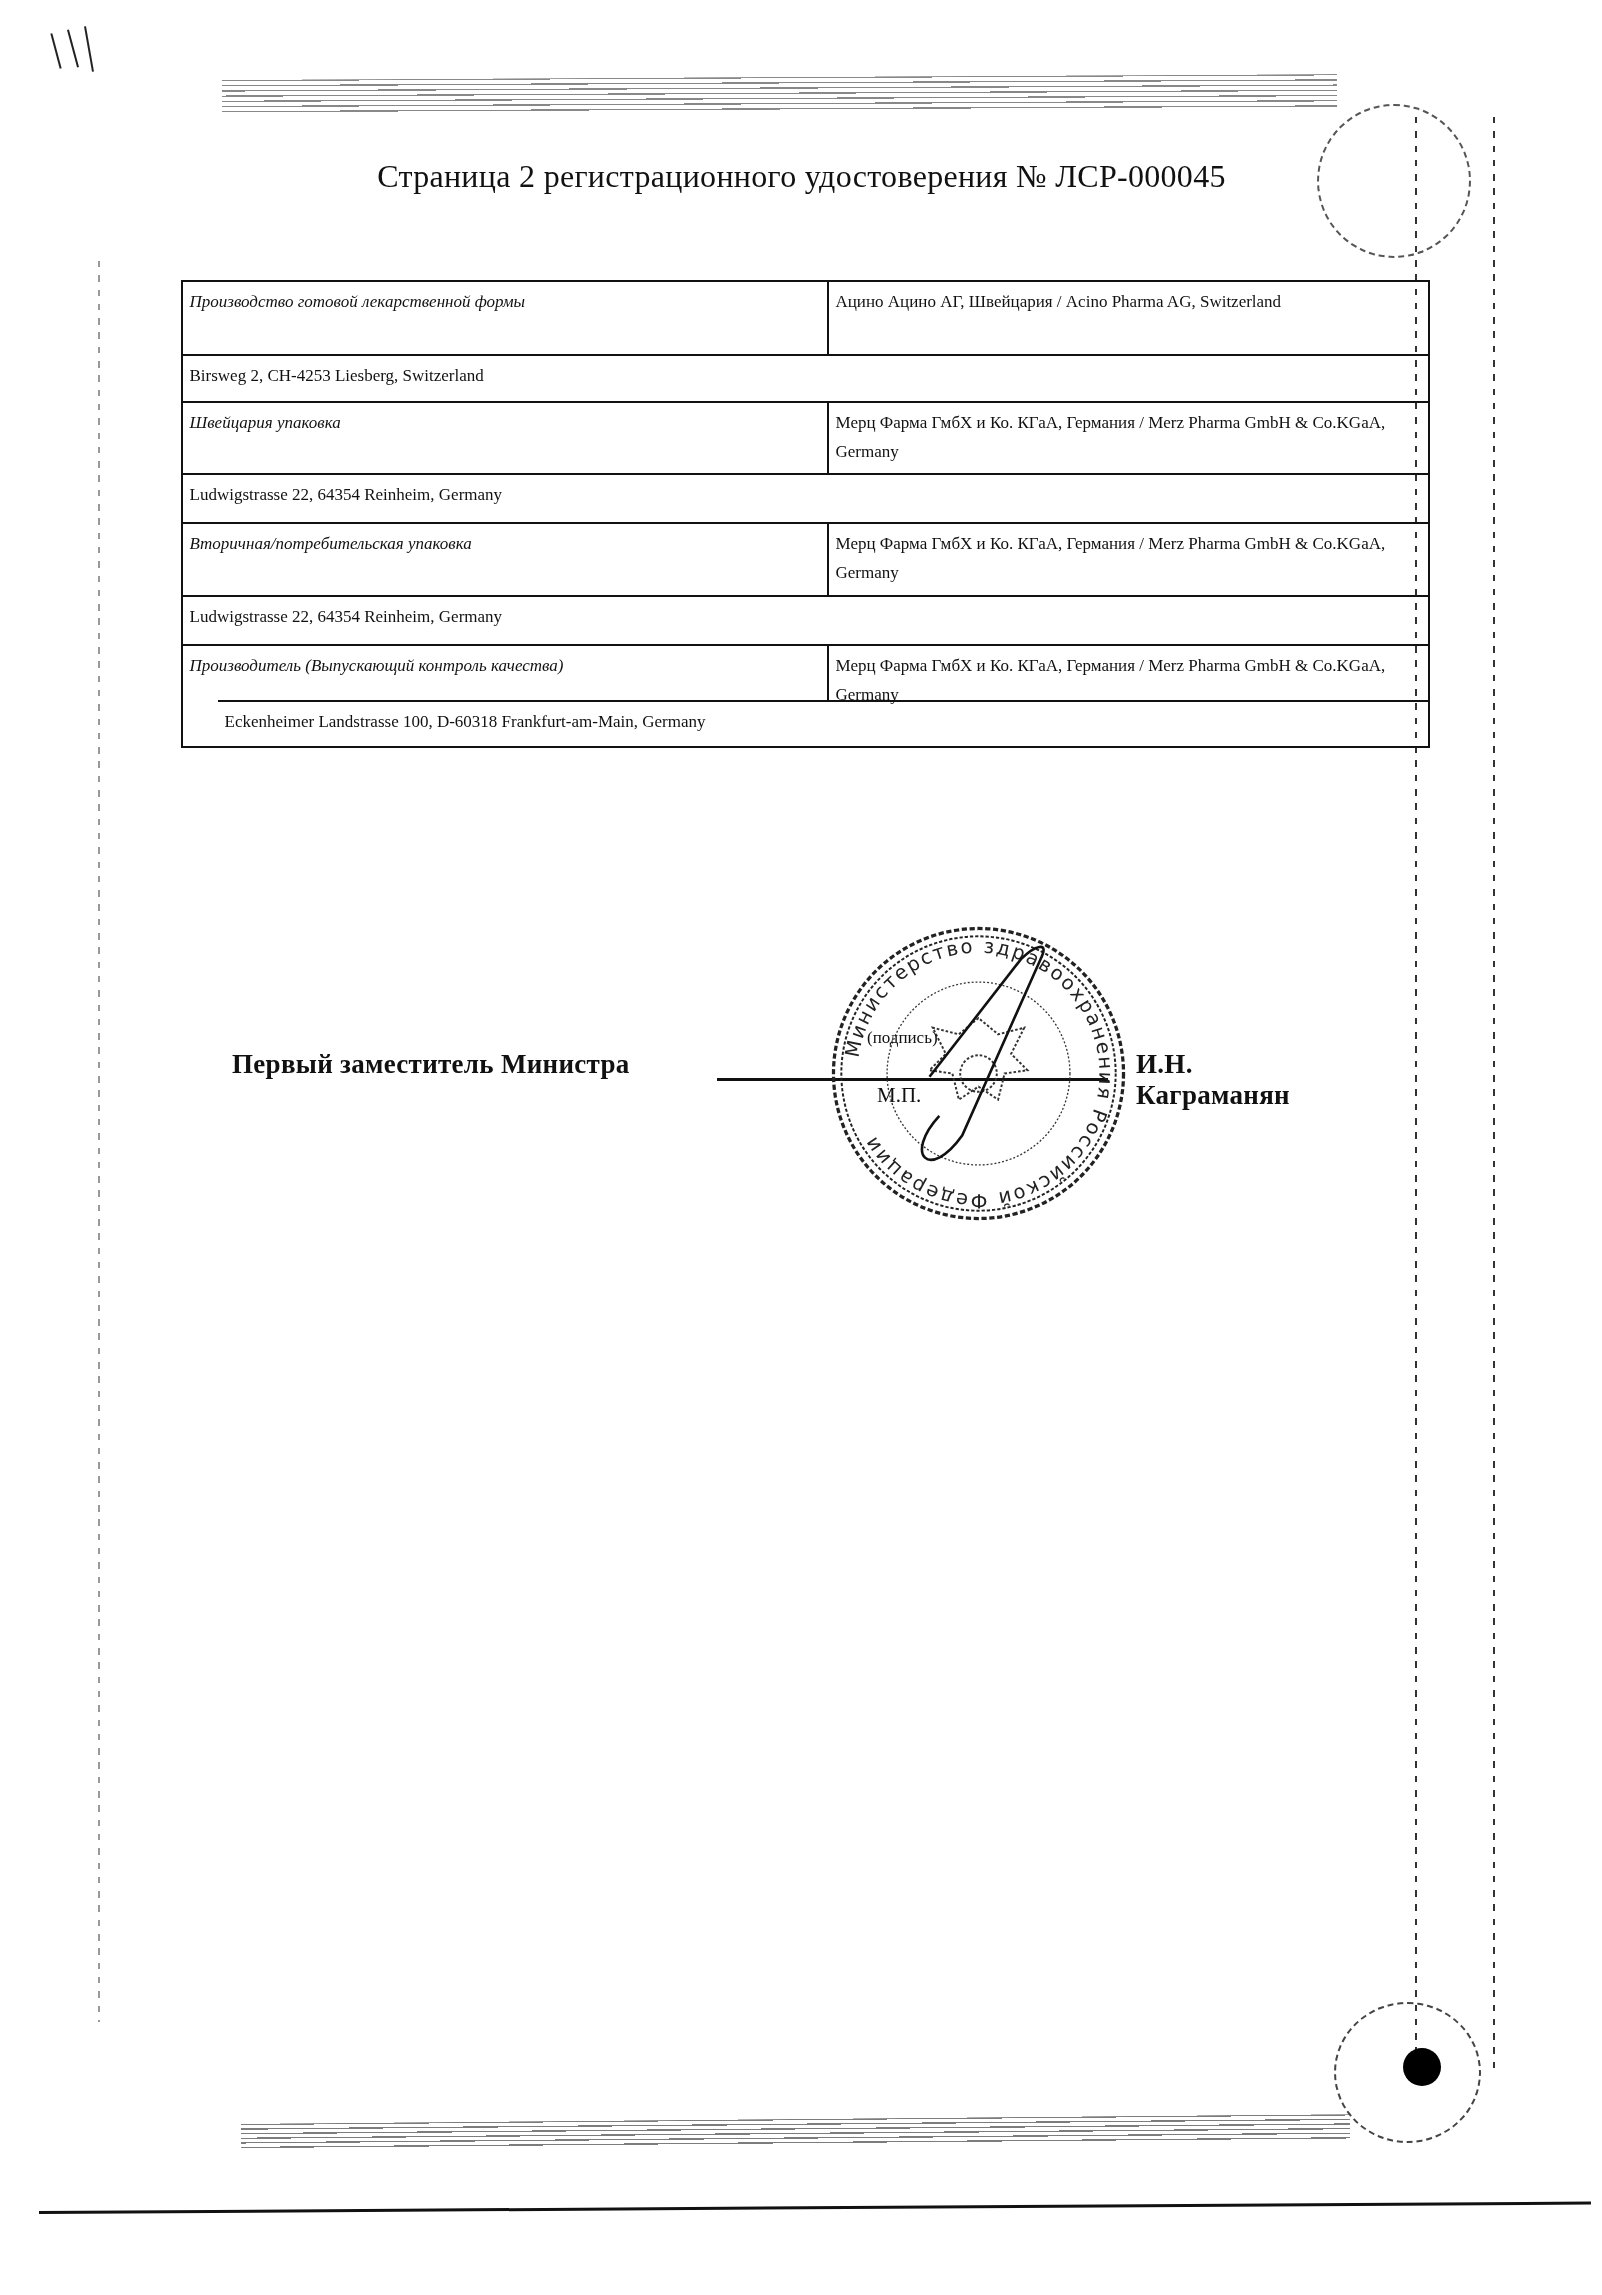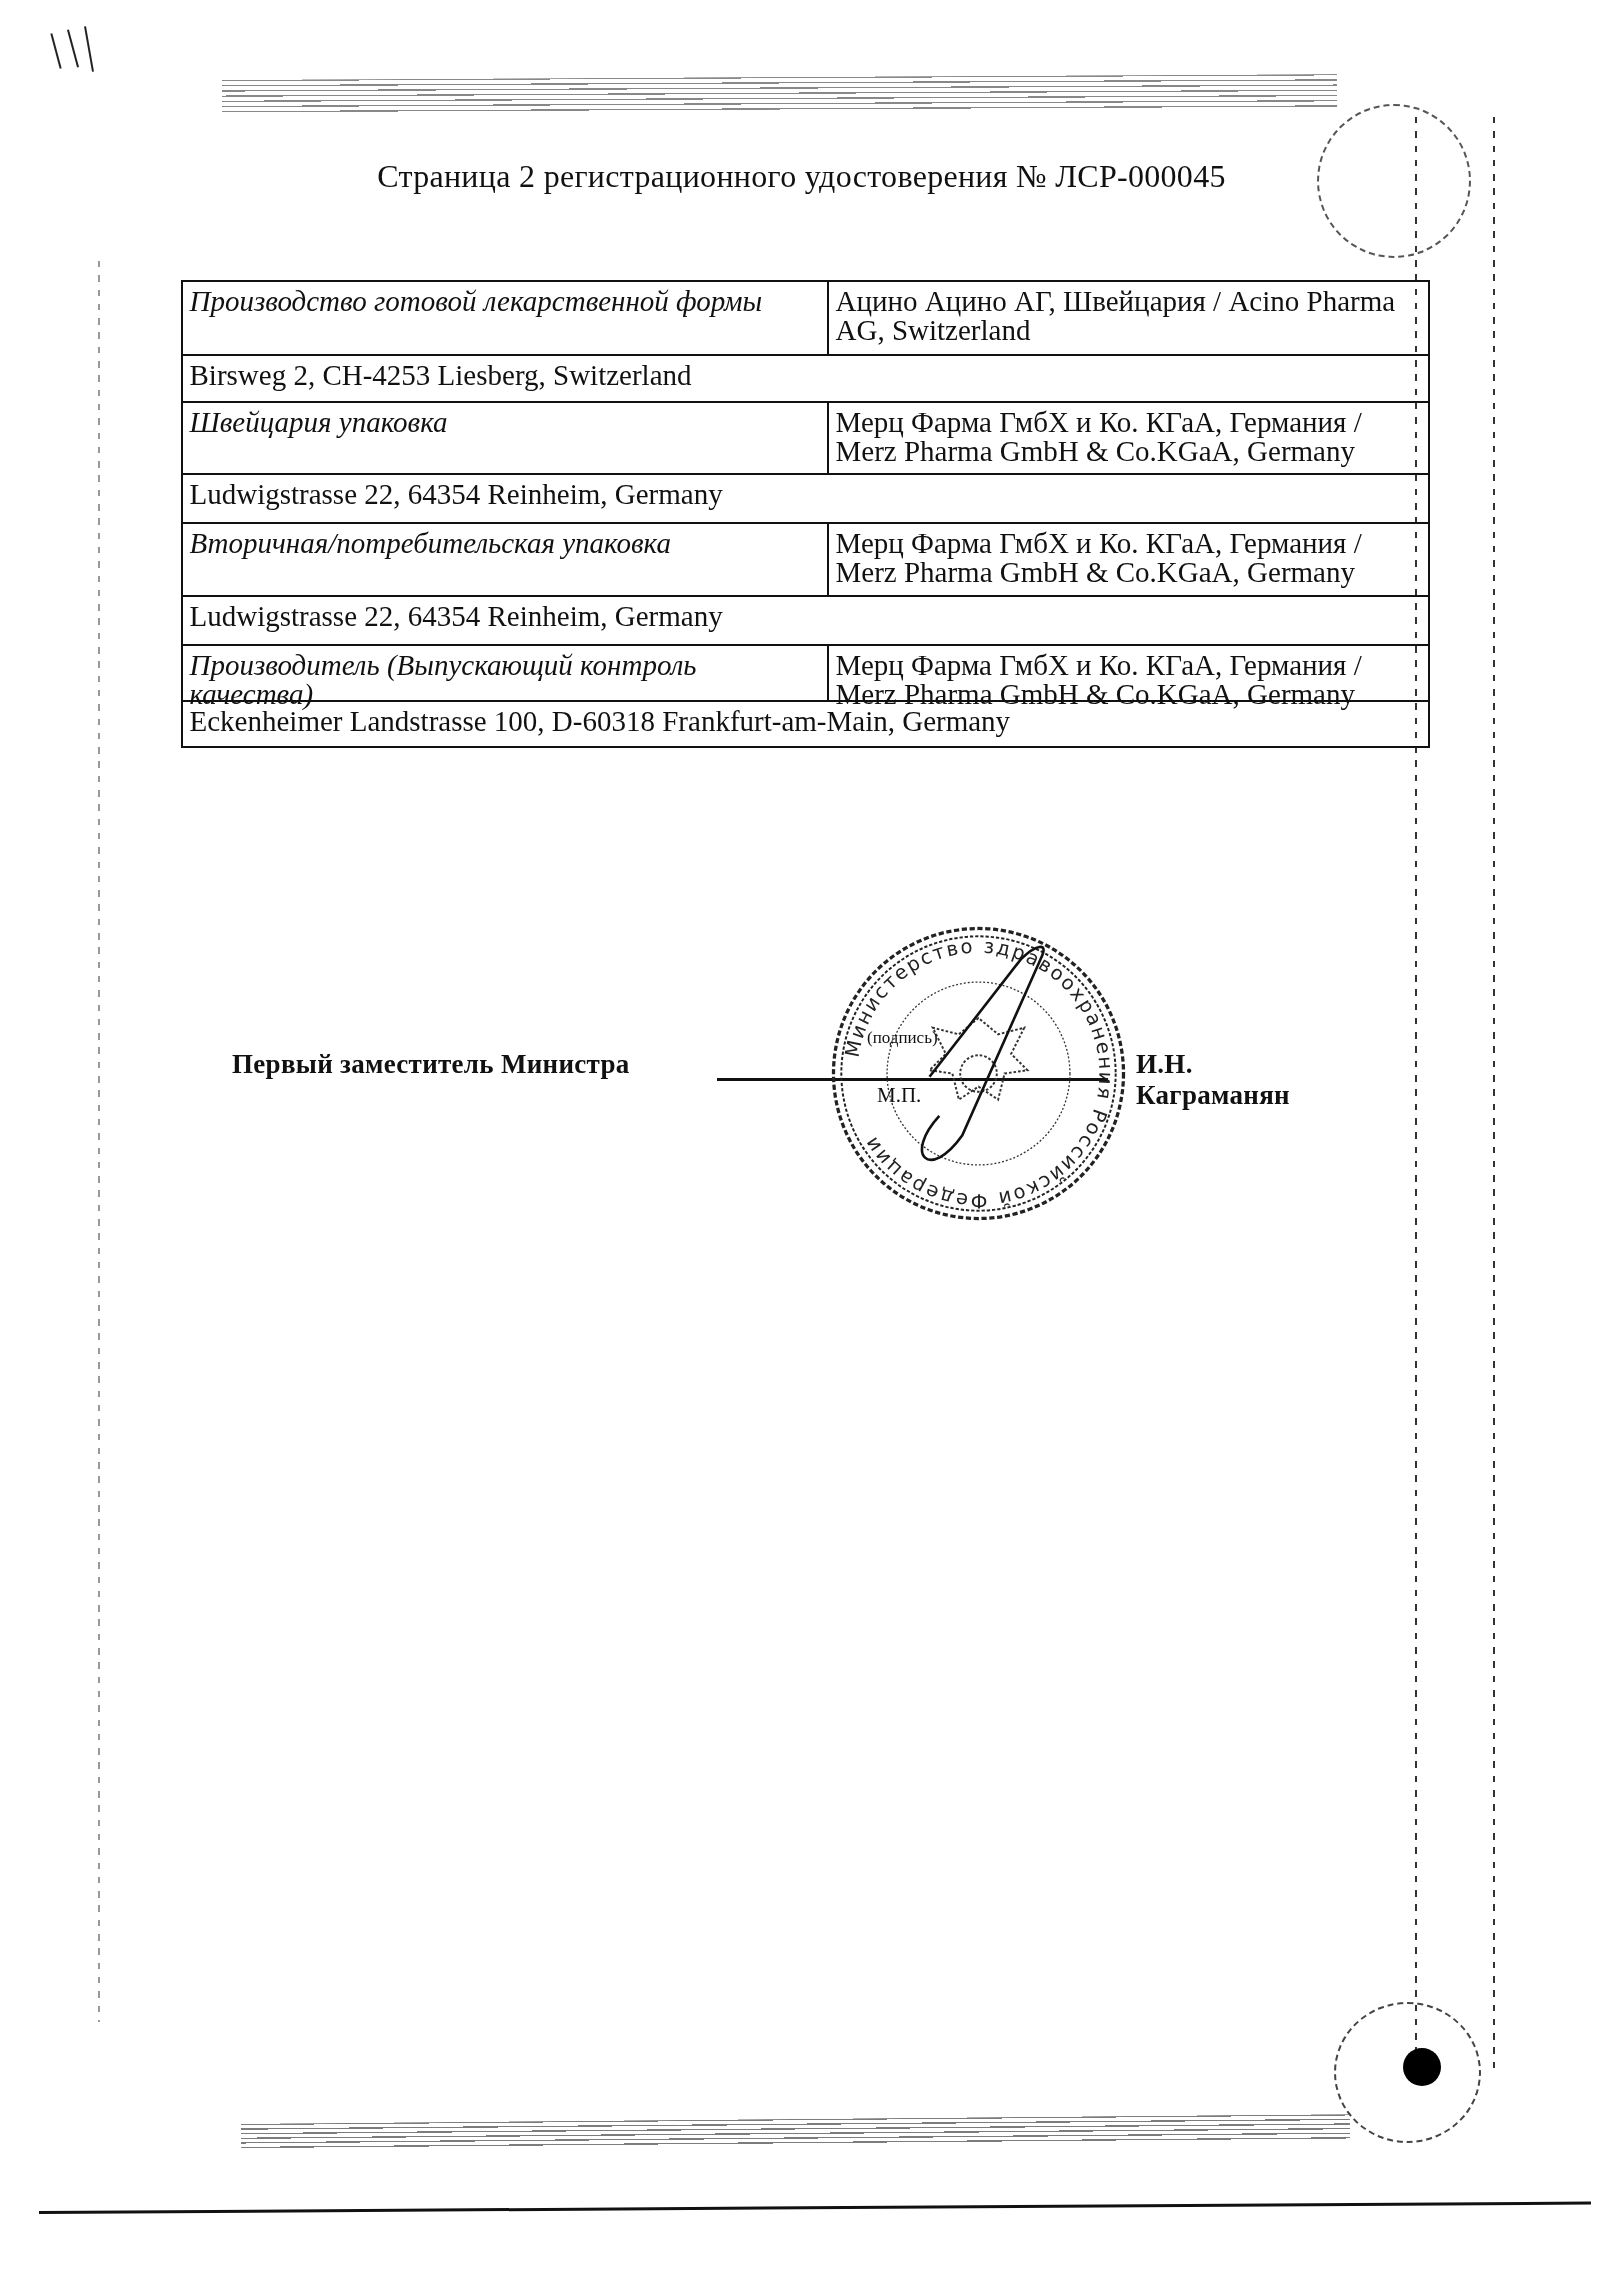--- a/index.html
+++ b/index.html
@@ -7,21 +7,21 @@
 
   
   .noise { position:absolute; background:#222; }
   .vline { position:absolute; width:2px; background:repeating-linear-gradient(to bottom,#333 0 6.5px,transparent 6.5px 14.3px); }
 
   .page-header { position:absolute; left:0; width:1603px; top:158px; text-align:center; font-size:32px; letter-spacing:0.3px; }
 
   .table { position:absolute; left:181px; top:280px; width:1249px; border:2.6px solid #111; box-sizing:border-box; }
   .row { display:flex; border-top:2px solid #111; box-sizing:border-box; }
   .row:first-child { border-top:none; }
-  .cell { box-sizing:border-box; padding:5.2px 6.5px; font-size:29px; line-height:29px; }
+  .cell { box-sizing:border-box; padding:5.2px 6.5px; font-size:17px; line-height:29px; }
   .cell.left { width:646px; border-right:2px solid #111; }
   .cell.right { flex:1; }
   .cell.full { flex:1; }
   .header-cell { font-weight:bold; font-size:24px; line-height:30px; padding:9px 6.5px 7.8px; letter-spacing:0.1px; }
   .italic { font-style:italic; }
 
   .sign-row { position:absolute; top:1044px; left:0; width:1302px; height:52px; }
   .sign-title { position:absolute; left:232px; top:5.2px; font-size:27px; font-weight:bold; letter-spacing:0.3px; }
   .sign-line { position:absolute; left:717px; top:34px; width:391px; height:2.6px; background:#111; }
   .sign-name { position:absolute; left:1136px; top:5.2px; font-size:27px; font-weight:bold; letter-spacing:0.3px; }
@@ -75,21 +75,21 @@
     <div class="cell right">Мерц Фарма ГмбХ и Ко. КГаА, Германия / Merz Pharma GmbH &amp; Co.KGaA, Germany</div>
   </div>
   <div class="row" style="height:49px;">
     <div class="cell full">Ludwigstrasse 22, 64354 Reinheim, Germany</div>
   </div>
 
   <div class="row" style="height:56px;">
     <div class="cell left italic">Производитель (Выпускающий контроль качества)</div>
     <div class="cell right">Мерц Фарма ГмбХ и Ко. КГаА, Германия / Merz Pharma GmbH &amp; Co.KGaA, Germany</div>
   </div>
-  <div class="row" style="height:46px;">
+  <div class="row" style="height:46px;margin-left:35px;">
     <div class="cell full">Eckenheimer Landstrasse 100, D-60318 Frankfurt-am-Main, Germany</div>
   </div>
 </div>
 
 <div class="sign-row">
   <div class="sign-title">Первый заместитель Министра</div>
   <div class="sign-line"></div>
   <div class="sign-name">И.Н. Каграманян</div>
 </div>
 

